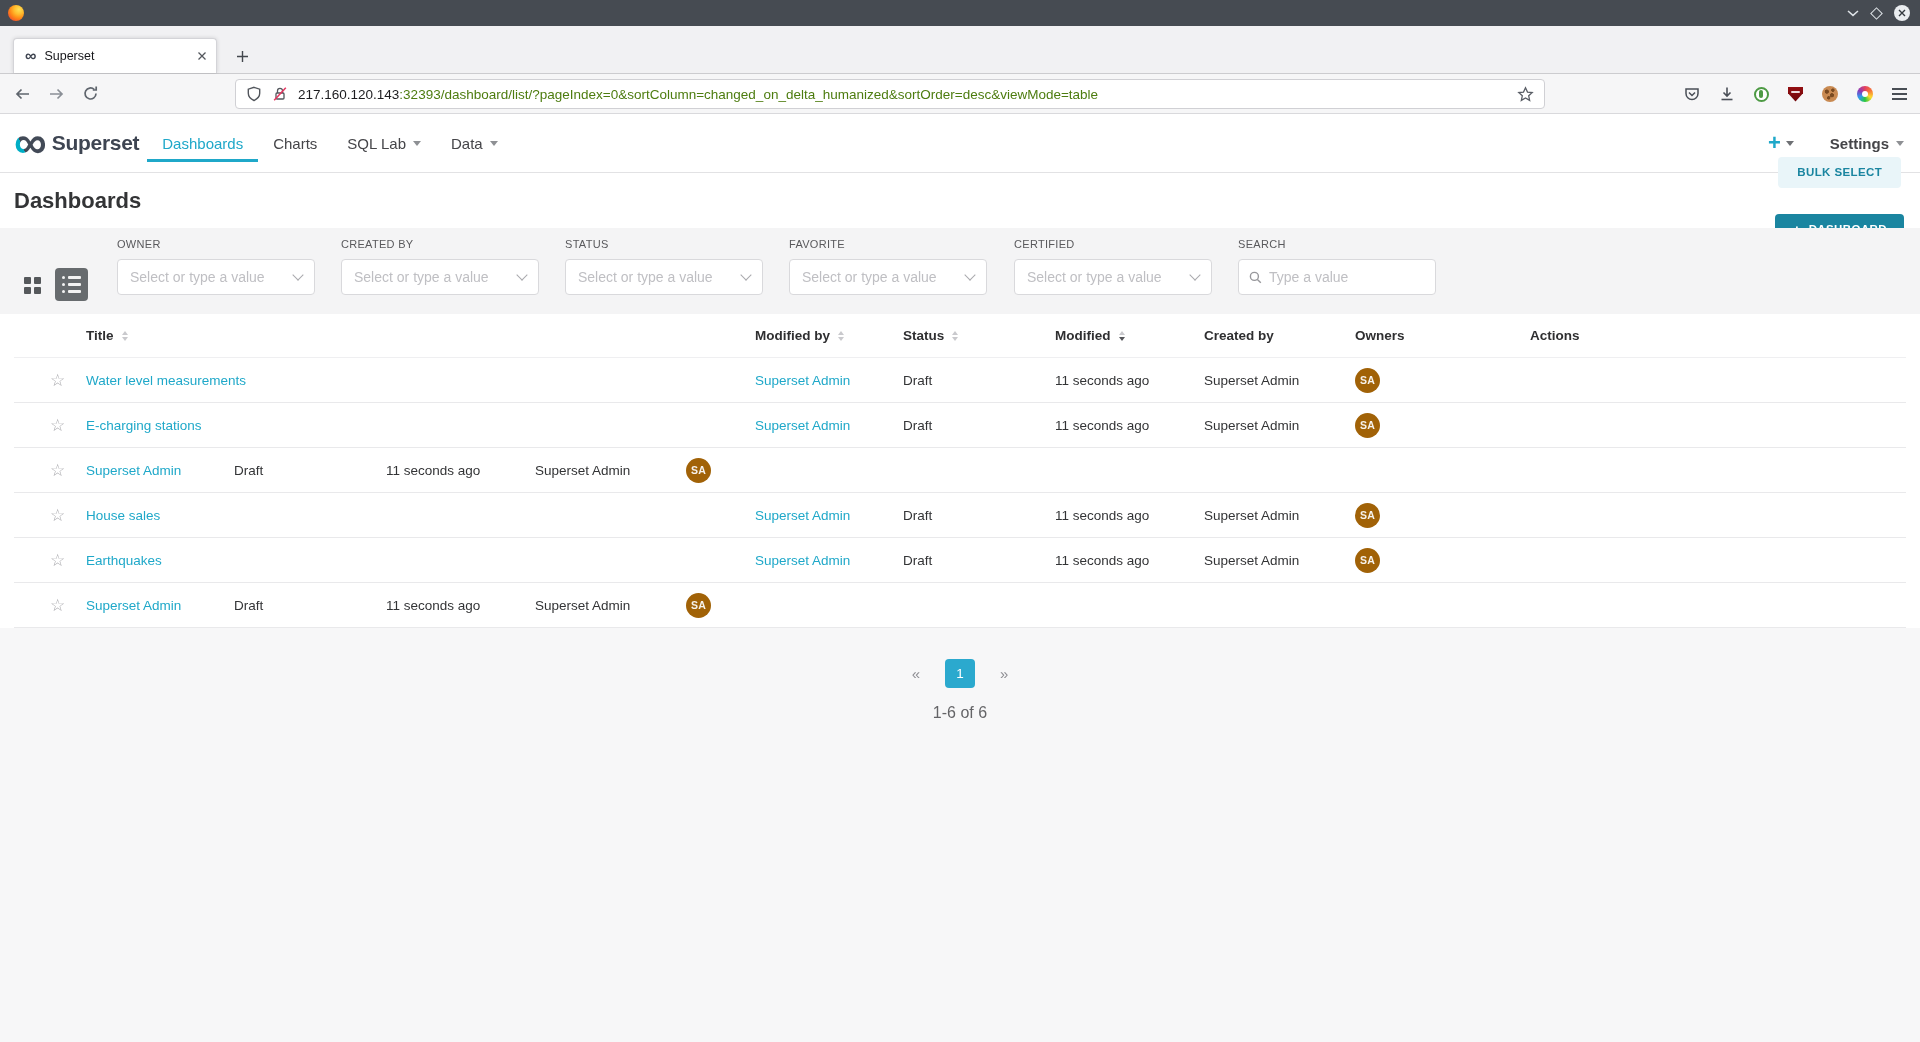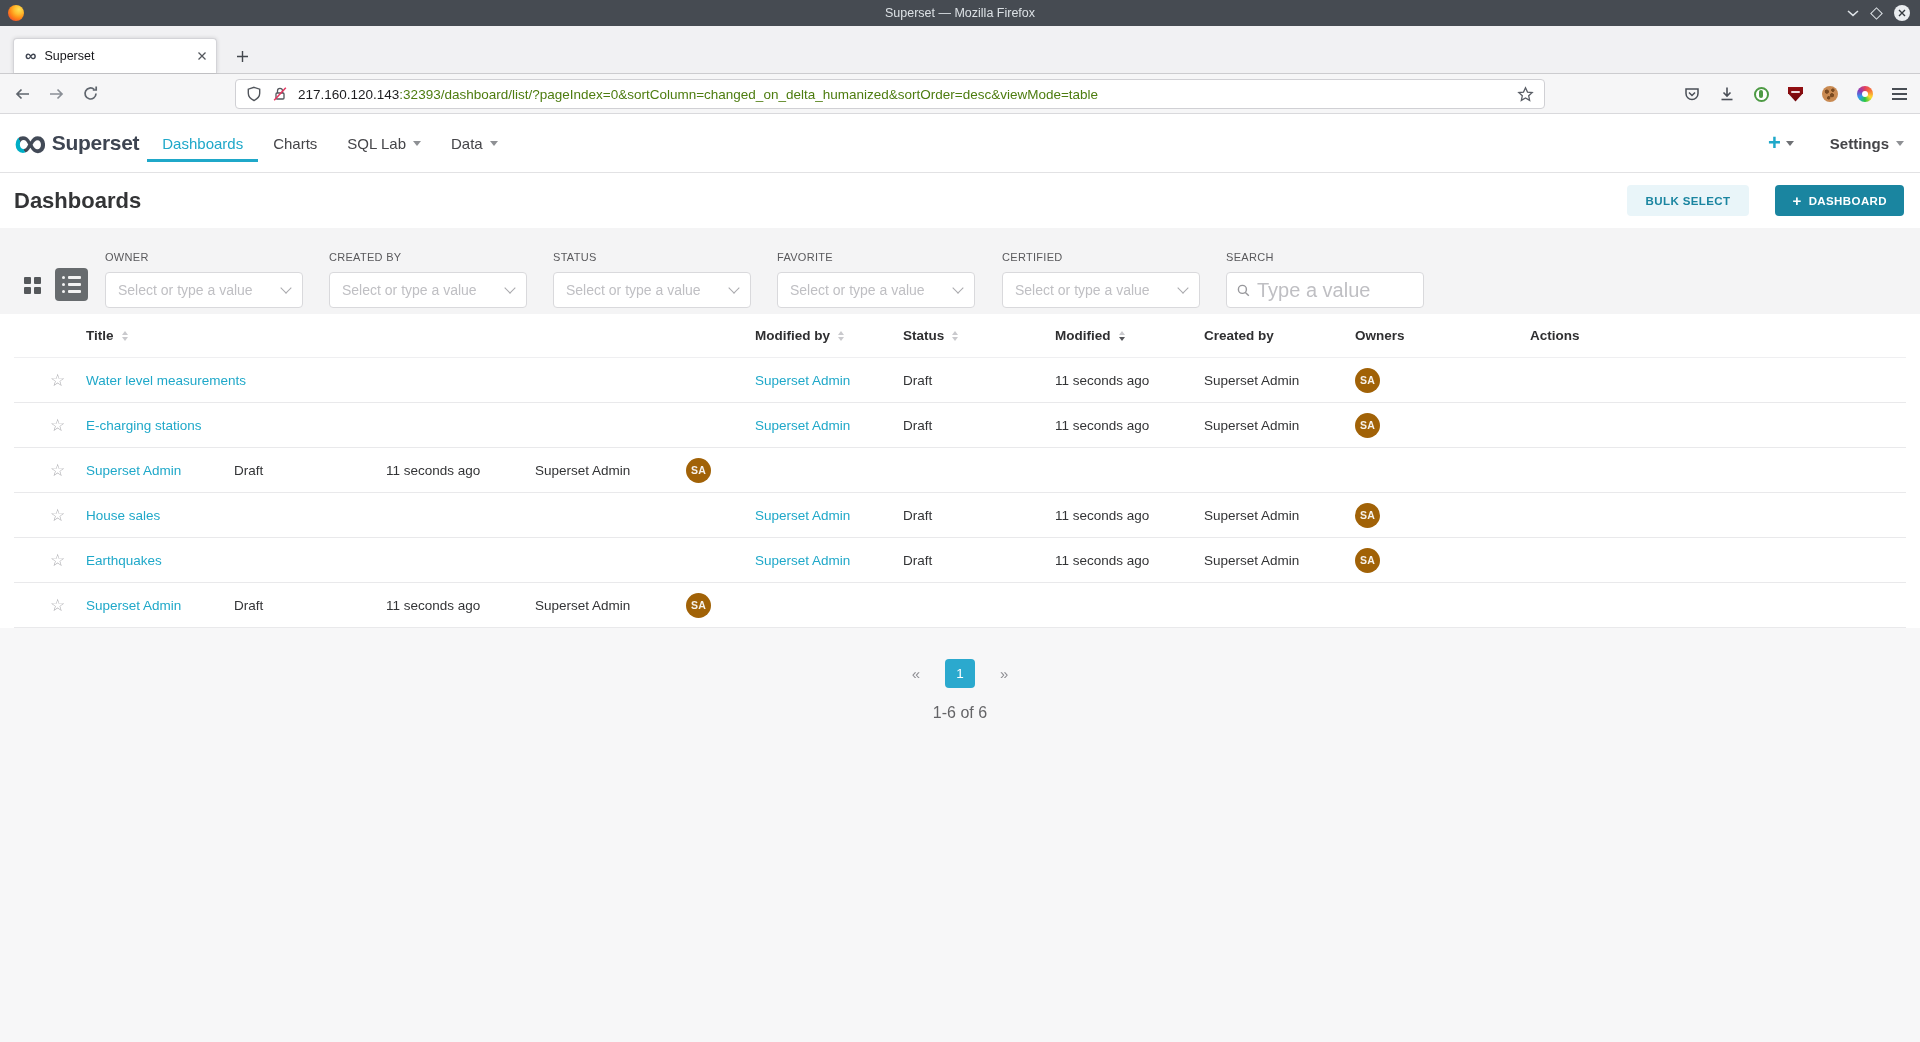--- a/index.html
+++ b/index.html
@@ -62,44 +62,44 @@
   .caret { width:0; height:0; border-left:4px solid transparent; border-right:4px solid transparent; border-top:5px solid #8E9094; margin-left:7px; display:inline-block; }
   .snav-right { margin-left:auto; display:flex; align-items:center; gap:36px; }
   .nav-plus { display:flex; align-items:center; cursor:pointer; }
   .nav-plus b { color:#1FA8C9; font-size:22px; font-weight:700; line-height:1; }
   .nav-plus .caret { border-top-color:#6E7074; margin-left:5px; }
   .nav-settings { display:flex; align-items:center; font-size:15px; color:#454549; cursor:pointer;font-weight:bold; }
 
   
   .pg-header { height:55px; background:#fff; display:flex; align-items:center; padding:0 16px 0 14px; }
   .pg-title { font-size:22px; font-weight:600; color:#333436; }
-  .pg-actions { margin-left:auto; display:flex; gap:26px; align-items:center; }
+  .pg-actions { margin-left:auto; display:flex; gap:26px; align-items:center;flex-direction:column; }
   .btn { height:31px; border:none; border-radius:4px; font-family:inherit; font-size:11.5px; font-weight:700; letter-spacing:.4px; cursor:pointer; display:flex; align-items:center; }
   .btn-bulk { background:#E9F5F9; color:#1A85A0; padding:0 19px; }
   .btn-dash { background:#1A85A0; color:#FFFFFF; padding:0 17px; }
   .btn-dash .plus { font-size:15px; font-weight:700; margin-right:7px; }
 
   
   .filter-strip { height:86px; background:#F4F4F5; position:relative; }
   .vt-grid { position:absolute; left:24px; top:49px; width:18px; height:18px; display:grid;
     grid-template-columns:7px 7px; grid-template-rows:7px 7px; gap:3px; cursor:pointer; }
   .vt-grid i { background:#55585B; border-radius:1px; }
   .vt-list { position:absolute; left:55px; top:40px; width:33px; height:33px; background:#676B6E; border-radius:4px; cursor:pointer;
     display:flex; flex-direction:column; justify-content:center; gap:4px; padding-left:7px; }
   .vt-list .li-row { display:flex; align-items:center; gap:3px; }
   .vt-list .li-dot { width:3px; height:3px; background:#F3F3F3; border-radius:50%; }
   .vt-list .li-bar { width:13px; height:2.5px; background:#F3F3F3; border-radius:1px; }
-  .fgroup { position:absolute; top:23px; width:198px; }
+  .fgroup { position:absolute; top:10px; width:198px;margin-left:12px; }
   .flabel { font-size:11px; color:#59595C; letter-spacing:.3px; margin-bottom:9px; }
   .fselect { width:198px; height:36px; background:#fff; border:1px solid #D9D9DC; border-radius:4px;
     display:flex; align-items:center; justify-content:space-between; padding:0 12px; cursor:pointer; }
   .fselect .ph { color:#BFBFC3; font-size:14px; white-space:nowrap; }
   .chev { width:8px; height:8px; border-right:1.6px solid #A9A9AD; border-bottom:1.6px solid #A9A9AD; transform:rotate(45deg); margin-top:-4px; flex:none; }
   .fsearch { width:198px; height:36px; background:#fff; border:1px solid #D9D9DC; border-radius:4px; display:flex; align-items:center; padding:0 10px; }
-  .fsearch input { border:none; outline:none; width:100%; font-family:inherit; font-size:20px; color:#8b5cf6; margin-left:7px; background:transparent; }
+  .fsearch input { border:none; outline:none; width:100%; font-family:inherit; font-size:14px; color:#8b5cf6; margin-left:7px; background:transparent; }
   .fsearch input::placeholder { color:#BFBFC3; }
 
   
   .table-card { background:#fff; padding:0 14px; }
   .thead, .trow { display:flex; align-items:center; }
   .thead { height:44px; border-bottom:1px solid #EFEFF1; font-size:13.5px; font-weight:700; color:#2F2F31; }
   .trow { height:45px; border-bottom:1px solid #E9E9EB; font-size:13.5px; color:#333436; }
   .c0 { width:72px; padding-left:36px; }
   .c1 { width:669px; }
   .c2 { width:148px; }
@@ -125,21 +125,20 @@
     display:flex; align-items:center; justify-content:center; cursor:pointer; }
   .pager-summary { text-align:center; color:#646467; font-size:16px; margin-top:16px; }
 
   svg { display:block; }
 </style>
 </head>
 <body>
 
 <div class="titlebar">
   <span class="ff-logo"></span>
-  <div class="titlebar-title">Superset — Mozilla Firefox</div>
   <div class="win-controls">
     <span>
       <svg width="12" height="7" viewBox="0 0 12 7">
           <path d="M1 1l5 4.4L11 1" fill="none" stroke="#DFE4E8" stroke-width="1.5"></path>
         </svg>
     </span>
     <span class="wc-max"></span>
     <span class="wc-close">
       <svg width="8" height="8" viewBox="0 0 8 8">
           <path d="M1 1l6 6M7 1L1 7" stroke="#34393F" stroke-width="1.4"></path>

